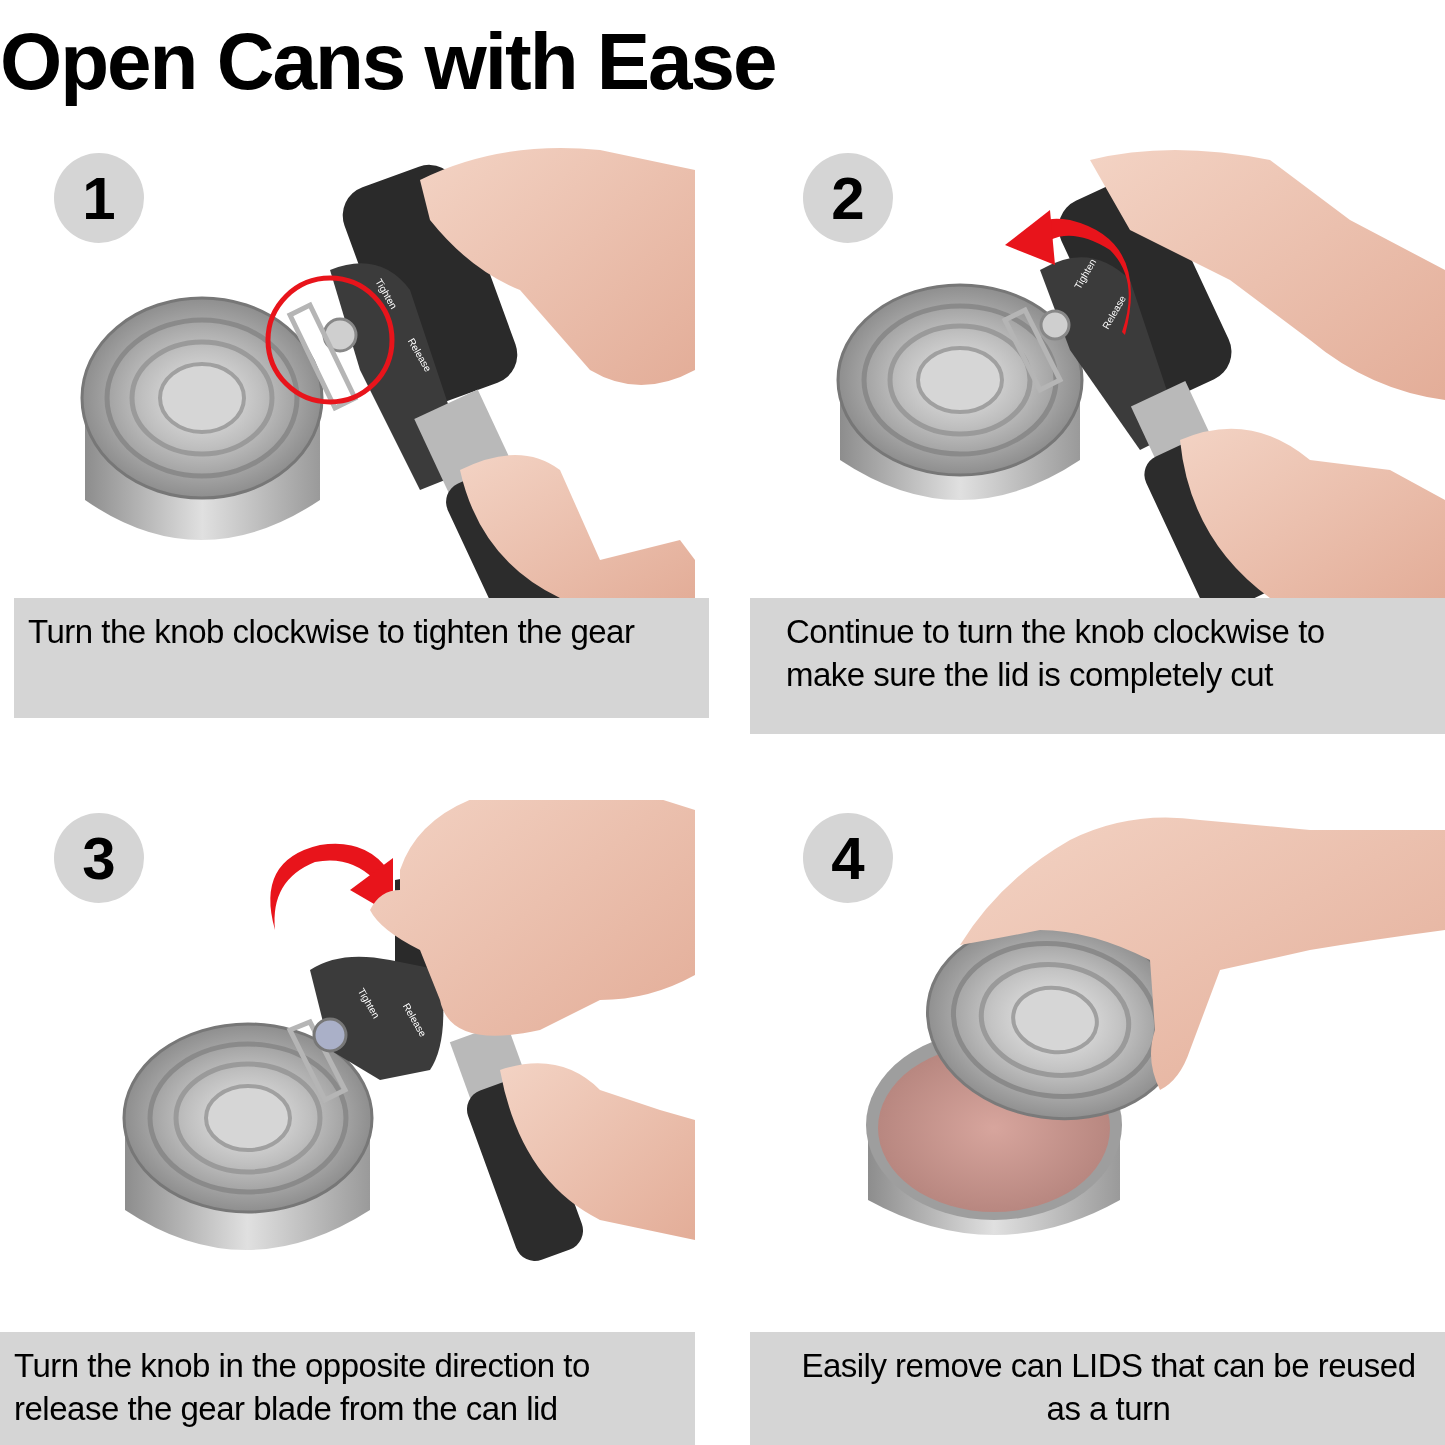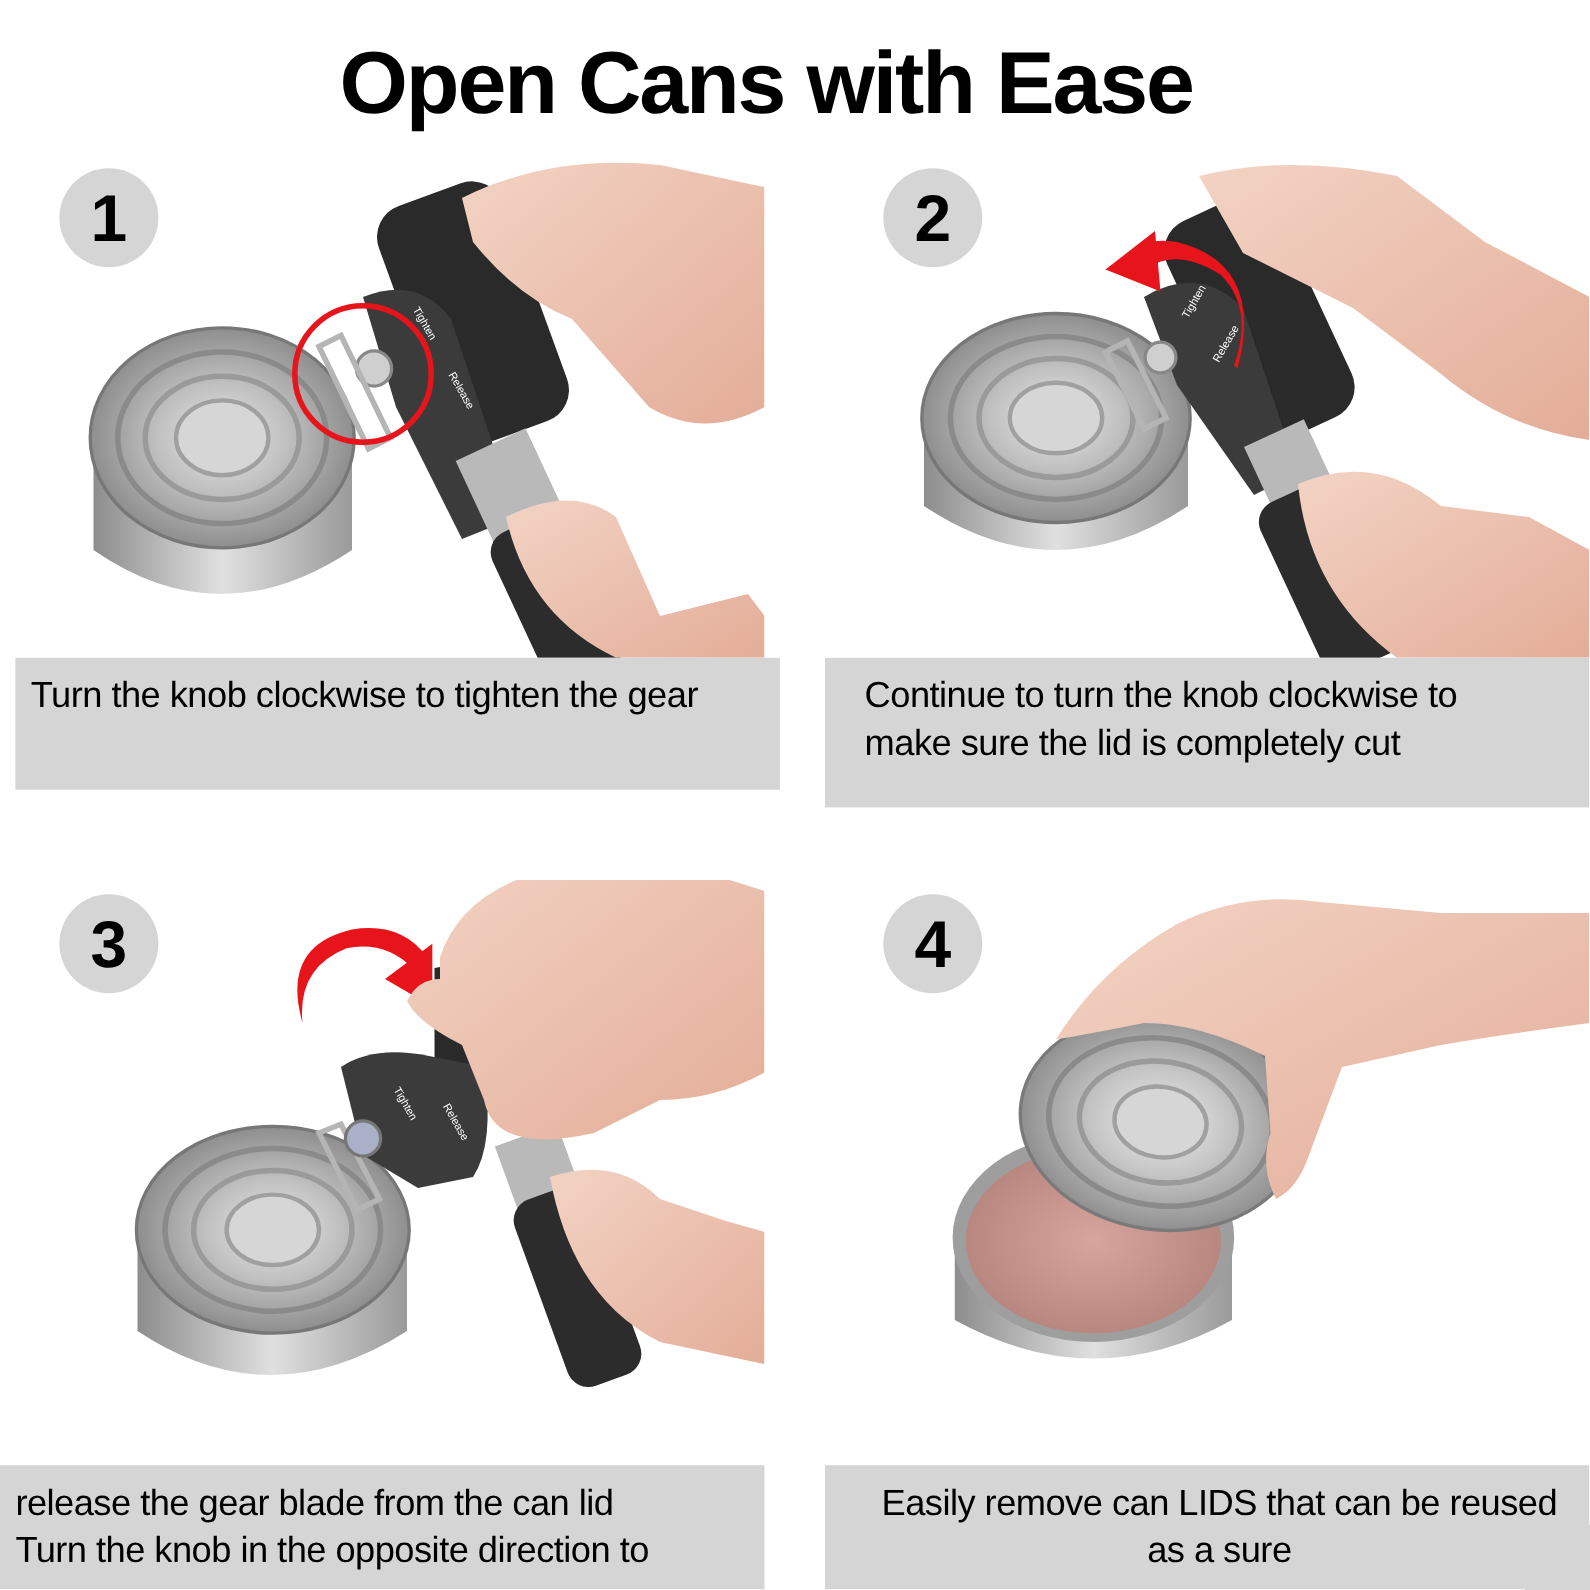--- a/index.html
+++ b/index.html
@@ -1,17 +1,17 @@
 <!DOCTYPE html>
 <html><head>
 <meta charset="utf-8">
 <style>
   html,body{margin:0;padding:0;background:#ffffff;}
   body{width:1445px;height:1445px;position:relative;overflow:hidden;font-family:"Liberation Sans","DejaVu Sans",sans-serif;}
-  .title{position:absolute;left:0;top:26px;width:1393px;text-align:center;font-weight:700;font-size:80px;letter-spacing:-2px;color:#000;line-height:100px;}
+  .title{position:absolute;left:0;top:12px;width:1393px;text-align:left;font-weight:700;font-size:80px;letter-spacing:-2px;color:#000;line-height:100px;}
   .panel{position:absolute;width:695px;}
   .photo{position:absolute;left:0;top:0;}
   .badge{position:absolute;width:90px;height:90px;border-radius:50%;background:#d5d5d5;display:flex;align-items:center;justify-content:center;font-weight:700;font-size:60px;color:#000;}
   .caption{position:absolute;background:#d5d5d5;color:#000;font-size:33px;line-height:43px;padding:12px 14px;box-sizing:border-box;font-family:"Liberation Sans",sans-serif;letter-spacing:-0.5px;}
   .caption span{display:block;}
 </style>
 </head>
 <body>
 
 <div class="title">Open Cans with Ease</div>
@@ -159,22 +159,22 @@
       <path d="M275 130 Q255 60 320 45 Q365 38 388 70 L375 80 Q350 55 315 62 Q270 80 275 130 Z" fill="#e8141b"></path>
       <path d="M350 90 L393 58 L393 115 Z" fill="#e8141b"></path>
     </g>
     <g>
       <path d="M400 70 Q420 10 500 -10 L600 -20 L695 10 L695 175 Q650 200 600 200 L540 230 Q450 250 440 200 L420 150 Q380 130 370 110 Q380 90 400 90 Z" fill="url(#skin3)"></path>
       <path d="M500 270 Q560 250 600 290 L660 310 L695 320 L695 440 L600 420 Q520 380 500 270 Z" fill="url(#skin3)"></path>
     </g>
   </svg>
   <div class="badge" style="left:54px;top:13px;">3</div>
   <div class="caption" style="left:0;top:532px;width:695px;height:113px;">
+    <span>Turn the knob in the opposite direction to</span>
     <span>release the gear blade from the can lid</span>
-    <span>Turn the knob in the opposite direction to</span>
   </div>
 </div>
 
 <div class="panel" style="left:750px;top:800px;height:645px;">
   <svg class="photo" width="695" height="532" viewBox="0 0 695 532">
     <defs>
       <radialGradient id="lid4" cx="50%" cy="50%" r="50%">
         <stop offset="0" stop-color="#ececec"></stop>
           <stop offset="0.5" stop-color="#c4c4c4"></stop>
           <stop offset="1" stop-color="#909090"></stop>
@@ -204,15 +204,15 @@
       <ellipse cx="305" cy="220" rx="74" ry="55" fill="none" stroke="#9a9a9a" stroke-width="5" transform="rotate(8 305 220)"></ellipse>
       <ellipse cx="305" cy="220" rx="42" ry="32" fill="#d6d6d6" stroke="#a0a0a0" stroke-width="4" transform="rotate(8 305 220)"></ellipse>
     </g>
     <g>
       <path d="M210 145 Q250 80 320 40 Q380 10 450 20 L560 30 L695 30 L695 130 Q620 140 560 150 L470 170 L440 250 Q430 280 410 290 Q395 260 405 230 L400 160 Q340 130 290 130 Q240 140 210 145 Z" fill="url(#skin4)"></path>
     </g>
   </svg>
   <div class="badge" style="left:53px;top:13px;">4</div>
   <div class="caption" style="left:0;top:532px;width:695px;height:113px;padding-left:36px;text-align:center;">
     <span>Easily remove can LIDS that can be reused</span>
-    <span>as a sure</span>
+    <span>as a turn</span>
   </div>
 </div>
 
 </body></html>

